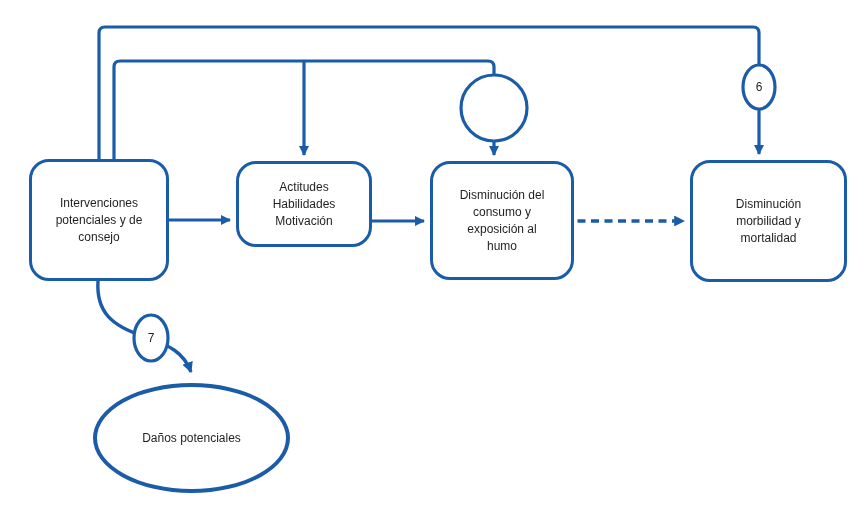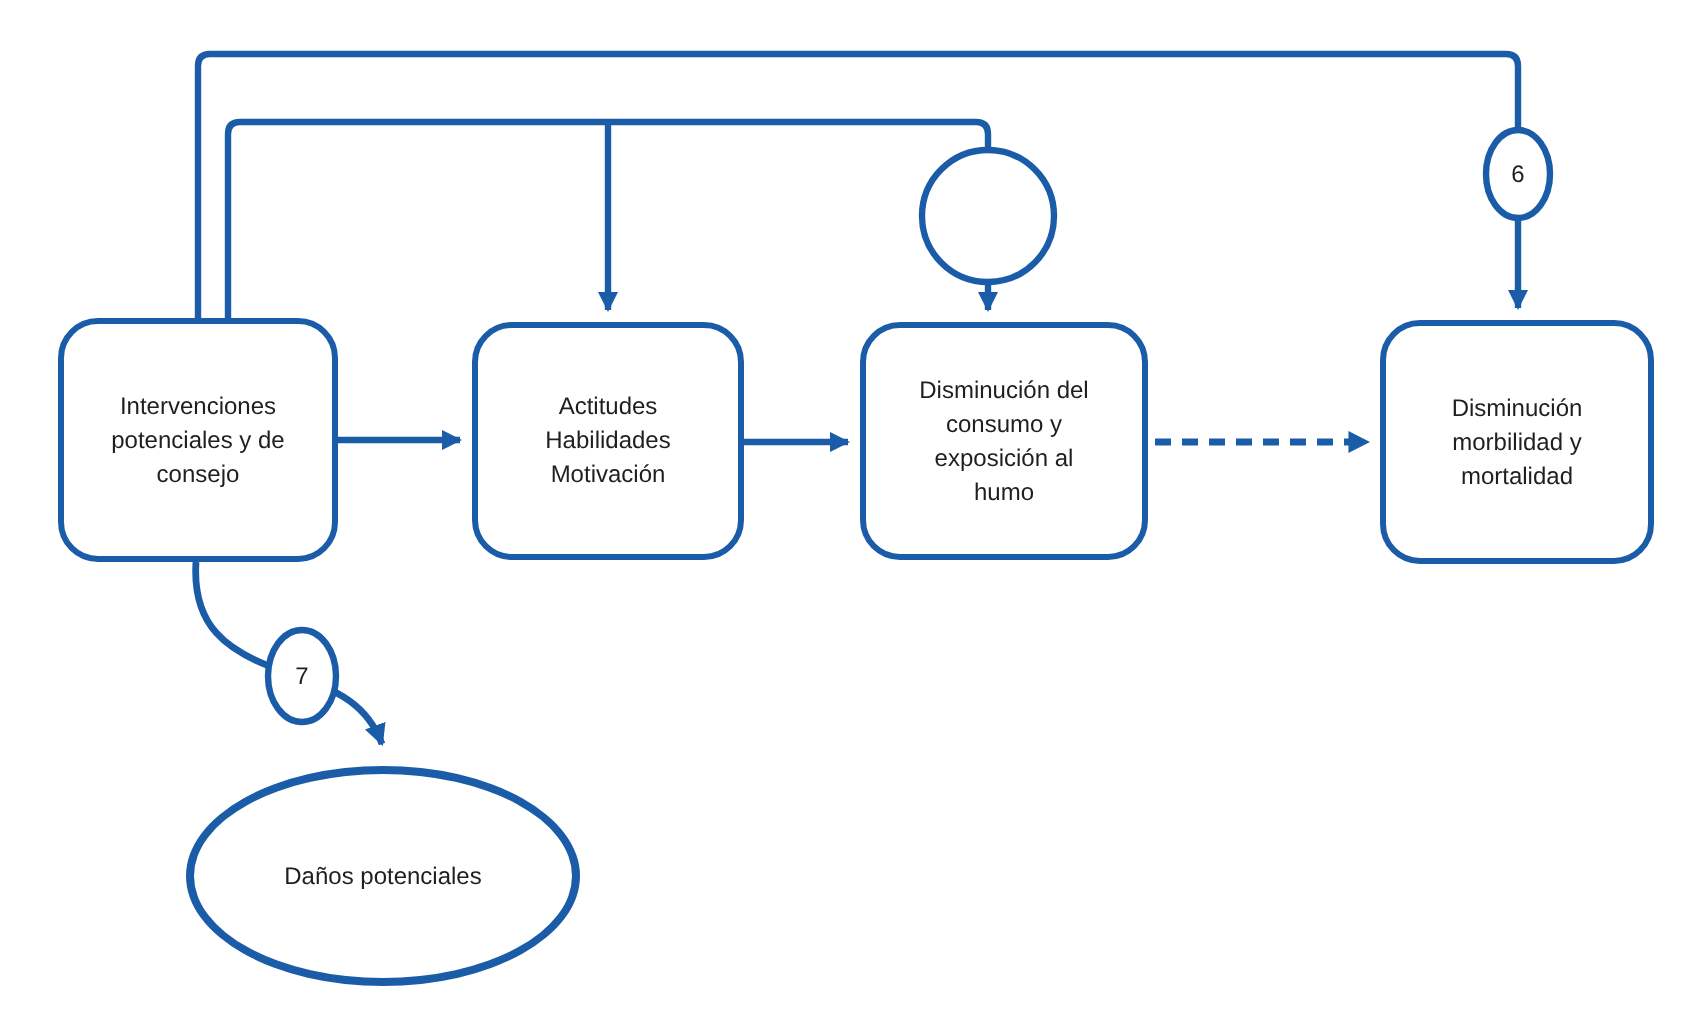--- a/index.html
+++ b/index.html
@@ -52,23 +52,23 @@
     align-items: center;
     justify-content: center;
     text-align: center;
     z-index: 3;
     color: #1f1f1f;
     font-size: 12px;
     line-height: 14px;
     white-space: pre-line;
   }
   #box-interventions { left: 29px;  top: 159px; width: 140px; height: 122px; }
-  #box-attitudes     { left: 236px; top: 161px; width: 136px; height: 119px; }
+  #box-attitudes     { left: 236px; top: 161px; width: 136px; height: 86px; }
   #box-consumption   { left: 430px; top: 161px; width: 144px; height: 119px; }
-  #box-morbidity     { left: 690px; top: 160px; width: 137px; height: 122px; }
+  #box-morbidity     { left: 690px; top: 160px; width: 157px; height: 122px; }
   #ellipse-harms     { left: 93px;  top: 383px; width: 197px; height: 110px; }
   #label-badge-12345 { left: 461px; top: 75px;  width: 66px;  height: 66px; }
   #label-badge-6     { left: 743px; top: 65px;  width: 32px;  height: 44px; }
   #label-badge-7     { left: 134px; top: 315px; width: 34px;  height: 46px; }
 </style>
 </head>
 <body>
 
 <div class="canvas">
 

